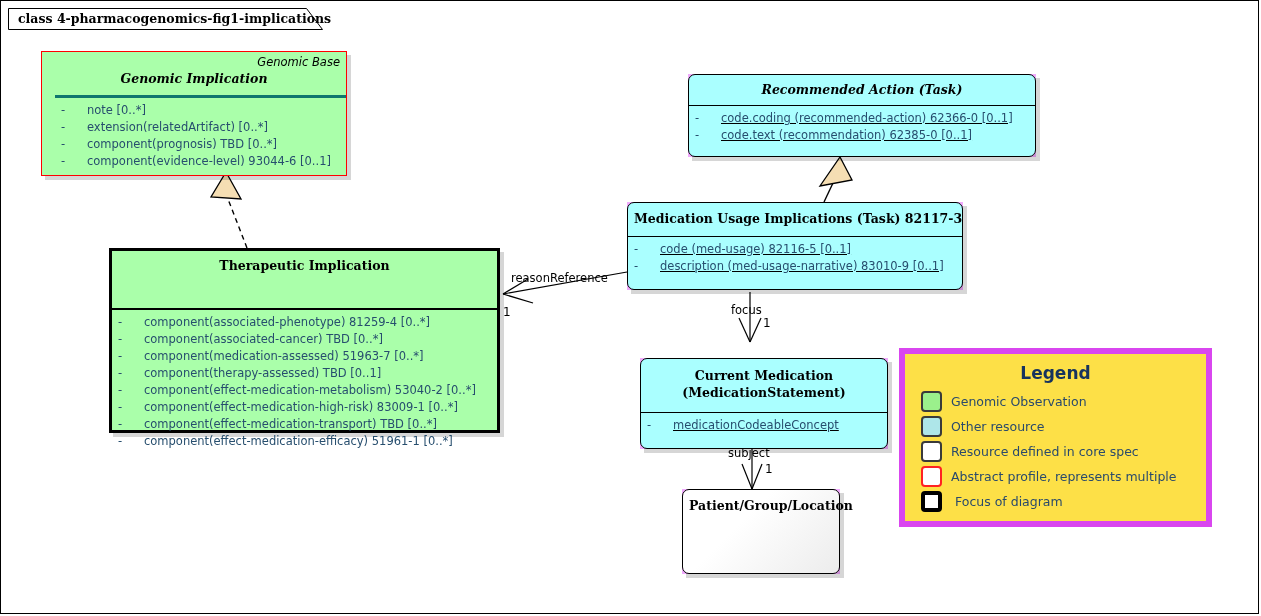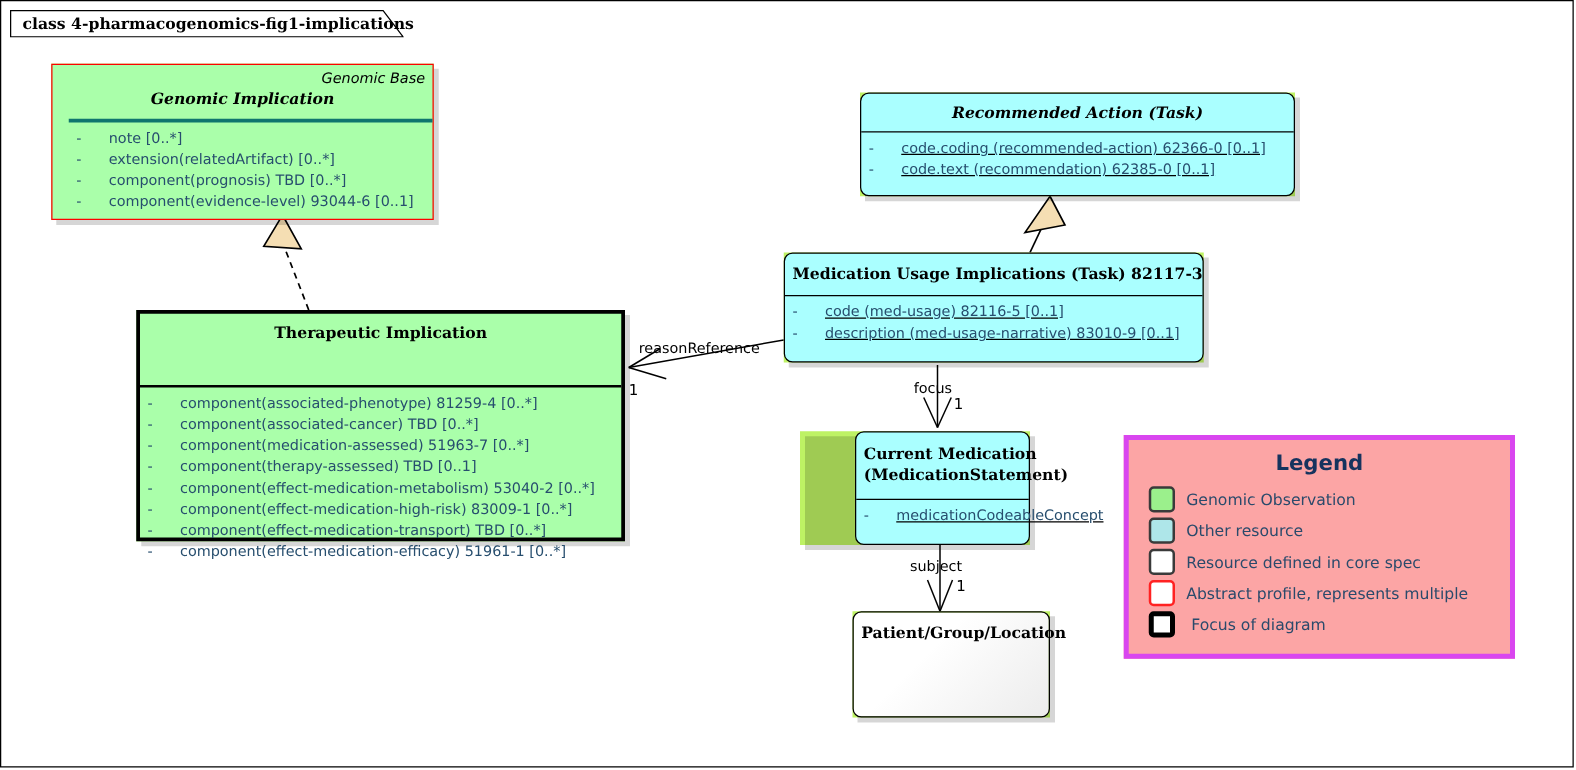--- a/index.html
+++ b/index.html
@@ -49,21 +49,21 @@
     font-weight: bold;
     font-size: 12.5px;
     color: #000000;
     white-space: nowrap;
   }
 
   
   .uml-box {
     position: absolute;
     box-sizing: border-box;
-    background: #bef264;
+    background: #f0abfc;
   }
   .uml-box .shadow {
     position: absolute;
     left: 4px;
     top: 4px;
     right: -4px;
     bottom: -4px;
     background: rgba(0,0,0,0.16);
     z-index: 0;
   }
@@ -163,22 +163,22 @@
     font-size: 12px;
     color: #000000;
     white-space: nowrap;
     z-index: 6;
   }
 
   
   #legend {
     position: absolute;
     box-sizing: border-box;
-    background: #fca5a5;
-    border: 4px solid #d946ef;
+    background: #fde047;
+    border: 6px solid #d946ef;
     z-index: 4;
   }
   #legend .legend-title {
     text-align: center;
     font-family: "DejaVu Sans", sans-serif;
     font-weight: bold;
     font-size: 17px;
     color: #16335e;
     margin-top: 9px;
     margin-bottom: 6px;
@@ -355,21 +355,21 @@
         <div class="attr-row">
           <span class="vis">-</span><span>code (med-usage) 82116-5 [0..1]</span>
         </div>
         <div class="attr-row">
           <span class="vis">-</span><span>description (med-usage-narrative) 83010-9 [0..1]</span>
         </div>
       </div>
     </div>
   </div>
 
-  <div class="uml-box" id="box-current-medication" style="left:640px; top:345px; width:184px; height:91px; z-index:10;padding-left:44px;">
+  <div class="uml-box" id="box-current-medication" style="left:640px; top:358px; width:248px; height:91px; z-index:10;">
     <div class="shadow"></div>
     <div class="body cyan border-thin rounded">
       <div class="title-zone" style="height:53px; padding-top:8px;">
         <div class="cls-name">Current Medication</div>
         <div class="cls-name">(MedicationStatement)</div>
       </div>
       <div class="attr-zone sep-thin">
         <div class="attr-row">
           <span class="vis">-</span><span>medicationCodeableConcept</span>
         </div>

